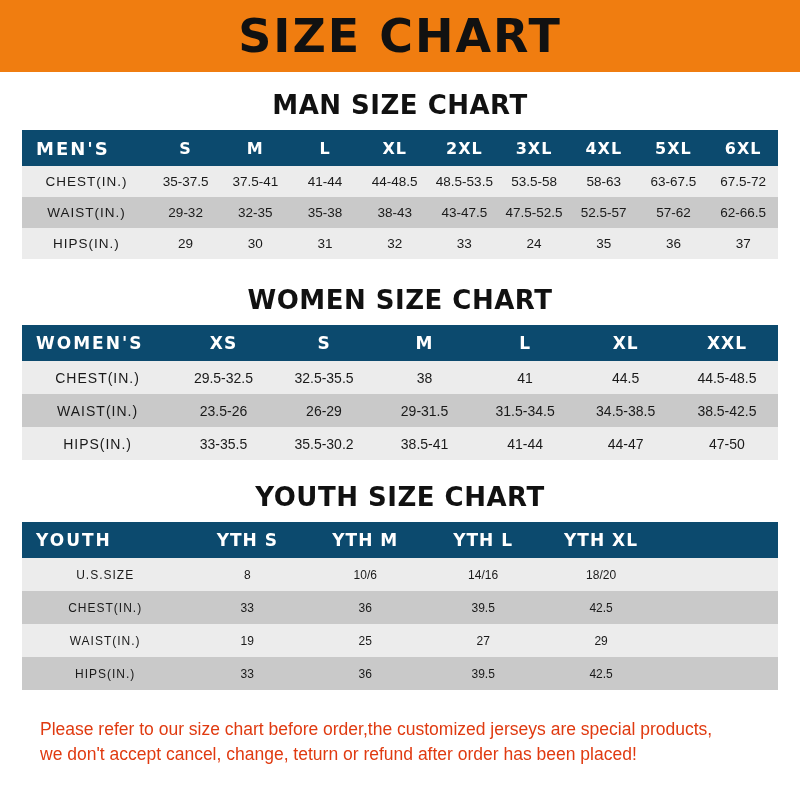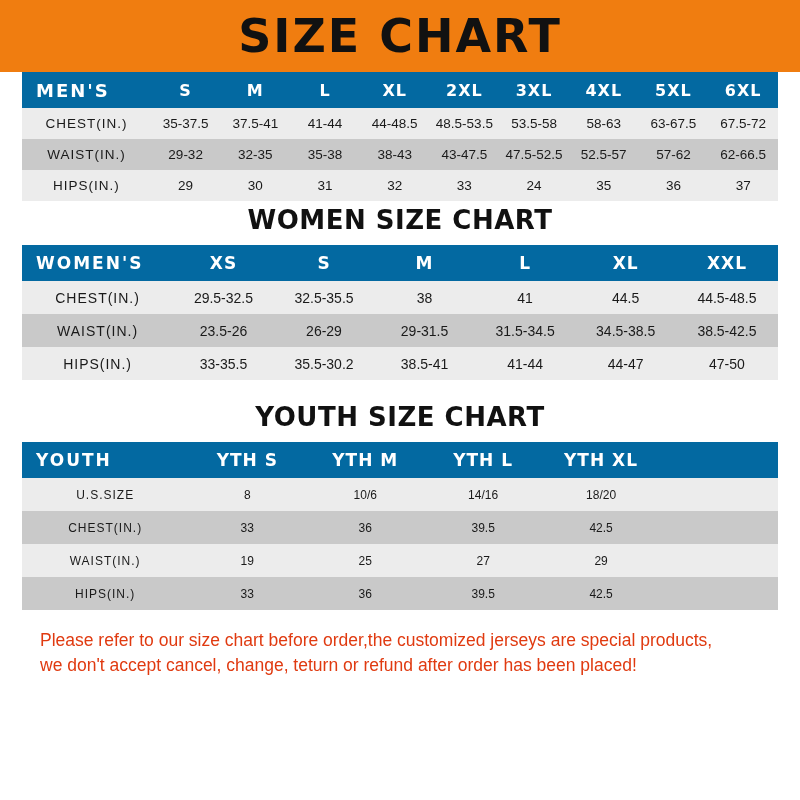--- a/index.html
+++ b/index.html
@@ -43,36 +43,36 @@
   }
   .section-title {
     text-align: center;
     font-family: "DejaVu Sans", sans-serif;
     font-weight: bold;
     font-size: 26px;
     color: #111111;
     letter-spacing: 0.5px;
   }
   .t-man { margin-top: 18px; margin-bottom: 10px; }
-  .t-women { margin-top: 4px; margin-bottom: 10px; }
+  .t-women { margin-top: 26px; margin-bottom: 10px; }
   .t-youth { margin-top: 22px; margin-bottom: 10px; }
 
   table.chart {
     width: 100%;
     border-collapse: collapse;
     table-layout: fixed;
   }
   table.chart td, table.chart th {
     text-align: center;
     vertical-align: middle;
     font-family: "Liberation Sans", sans-serif;
   }
   
   tr.hdr {
-    background: #0369a1;
+    background: #0c4a6e;
     color: #ffffff;
   }
   tr.hdr td {
     height: 34px;
     font-size: 16px;
     font-weight: bold;
     letter-spacing: 1px;
     font-family: "DejaVu Sans", sans-serif;
   }
   tr.hdr td.rowlabel {
@@ -94,40 +94,41 @@
     font-size: 13.5px;
   }
   
   table.women tr.hdr td { font-size: 17px; }
   table.women tr.light td, table.women tr.dark td { height: 31px; font-size: 14px; }
   
   table.youth tr.hdr td { font-size: 17px; }
   table.youth tr.light td, table.youth tr.dark td { height: 31px; font-size: 12px; }
 
   .footer-note {
-    margin-top: 18px;
+    margin-top: 27px;
     padding: 0 18px;
     color: #e03a10;
     font-size: 17.5px;
     line-height: 1.45;
     font-family: "Liberation Sans", sans-serif;
   }
   .footer-note div { white-space: nowrap; }
 </style>
 </head>
 <body>
 
 <div class="page">
 
   <div class="banner">
     <div class="banner-title">SIZE CHART</div>
   </div>
 
   <div class="content">
 
+    <div class="section-title t-man">MAN SIZE CHART</div>
     <table class="chart man">
       <colgroup>
         <col style="width:17%">
         <col style="width:9.2%">
           <col style="width:9.2%">
           <col style="width:9.2%">
           <col style="width:9.2%">
         <col style="width:9.2%">
           <col style="width:9.2%">
           <col style="width:9.2%">

